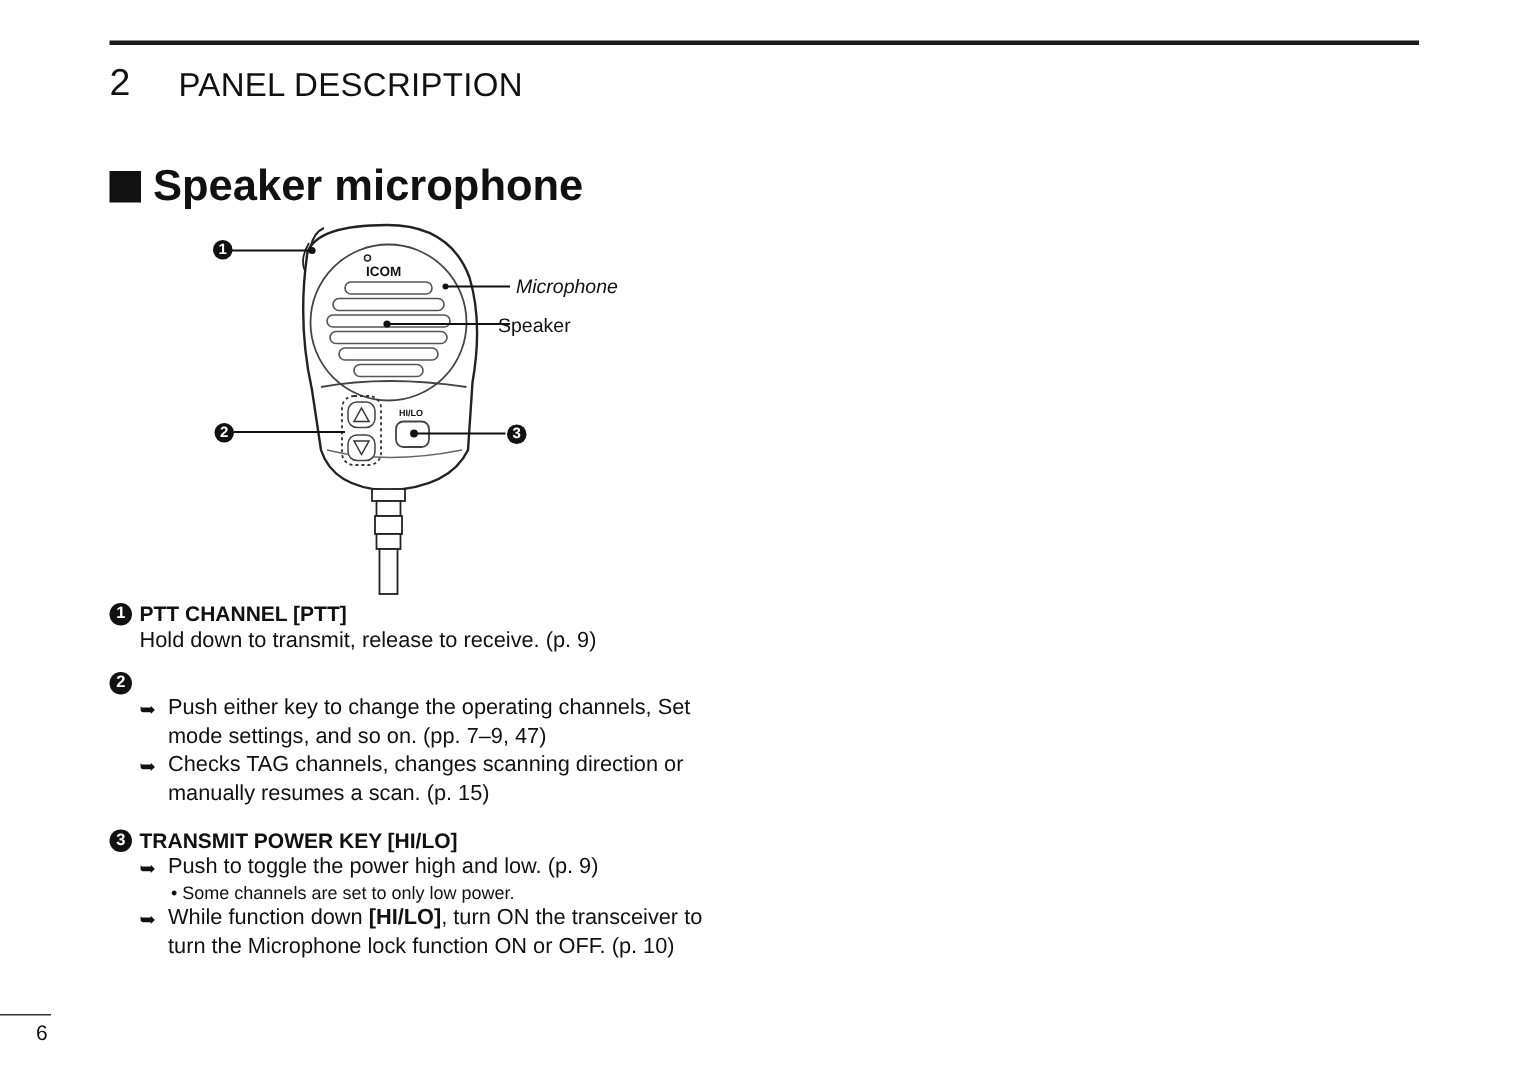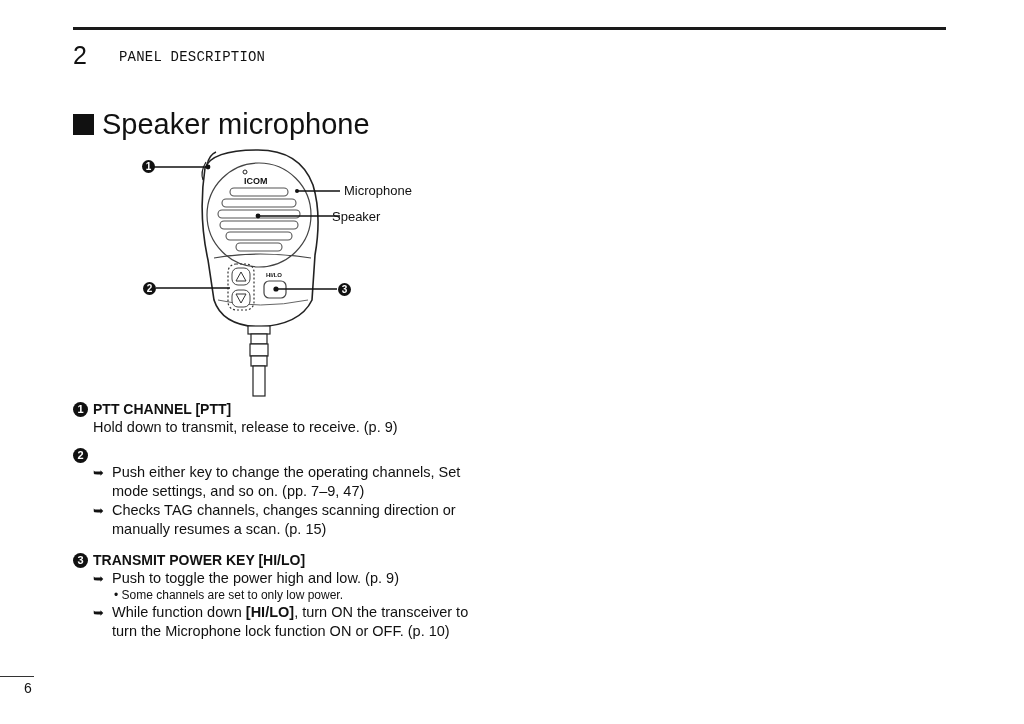--- a/index.html
+++ b/index.html
@@ -1,22 +1,22 @@
 <!DOCTYPE html>
 <html><head>
 <meta charset="utf-8">
 <style>
   html, body { margin:0; padding:0; background:#fff; }
   body { width:1024px; height:724px; position:relative; overflow:hidden;
          font-family:"Liberation Sans", sans-serif; color:#111; }
   .abs { position:absolute; }
   .top-rule { left:73px; top:27px; width:873px; height:3px; background:#1a1a1a; }
   .chap-num { left:73px; top:40px; font-size:25px; line-height:30px; }
-  .chap-title { left:119px; top:46px; font-size:14px; line-height:22px; letter-spacing:0.2px;font-family:Liberation Mono, monospace; }
-  .sec-title { left:73px; top:106px; font-size:29px; font-weight:normal; line-height:36px; display:flex; align-items:center; }
+  .chap-title { left:119px; top:46px; font-size:22px; line-height:22px; letter-spacing:0.2px; }
+  .sec-title { left:73px; top:106px; font-size:29px; font-weight:bold; line-height:36px; display:flex; align-items:center; }
   .sec-square { width:21px; height:21px; background:#111; margin-right:8px; display:inline-block; }
   .callout-num { width:13px; height:13px; border-radius:50%; background:#111; color:#fff;
                  font-size:10px; font-weight:bold; line-height:13px; text-align:center; font-family:"Liberation Sans", sans-serif; }
   .label { font-size:13px; line-height:16px; }
   .item-head { font-size:14px; font-weight:bold; line-height:18px; display:flex; align-items:center; }
   .item-head .callout-num { width:15px; height:15px; line-height:15px; font-size:11px; margin-right:5px; }
   .body-line { font-size:14.5px; line-height:19px; }
   .bullet-line { font-size:14.5px; line-height:19px; display:flex; }
   .arrow { width:19px; flex:none; font-size:13px; }
   .sub-note { font-size:12px; line-height:15px; }
@@ -81,21 +81,21 @@
     <circle cx="297" cy="191" r="2" fill="#111"></circle>
     <line x1="258" y1="216" x2="340" y2="216" stroke="#111" stroke-width="1.3"></line>
     <circle cx="258" cy="216" r="2.4" fill="#111"></circle>
     <line x1="156" y1="288" x2="230" y2="288" stroke="#111" stroke-width="1.3"></line>
     <line x1="276" y1="289" x2="337" y2="289" stroke="#111" stroke-width="1.3"></line>
     <circle cx="276" cy="289" r="2.6" fill="#111"></circle>
   </svg>
   <div class="abs callout-num" style="left:12px;top:20px;">1</div>
   <div class="abs callout-num" style="left:13px;top:142px;">2</div>
   <div class="abs callout-num" style="left:208px;top:143px;">3</div>
-  <div class="abs label" style="left:214px;top:43px;">Microphone</div>
+  <div class="abs label" style="left:214px;top:43px;font-style:italic;">Microphone</div>
   <div class="abs label" style="left:202px;top:69px;">Speaker</div>
 </div>
 
 <div class="abs" style="left:73px;top:400px;width:440px;">
   <div class="item-head">
     <span class="callout-num">1</span>
     <span>PTT CHANNEL [PTT]</span>
   </div>
   <div class="body-line" style="padding-left:20px;">Hold down to transmit, release to receive. (p. 9)</div>
 </div>

